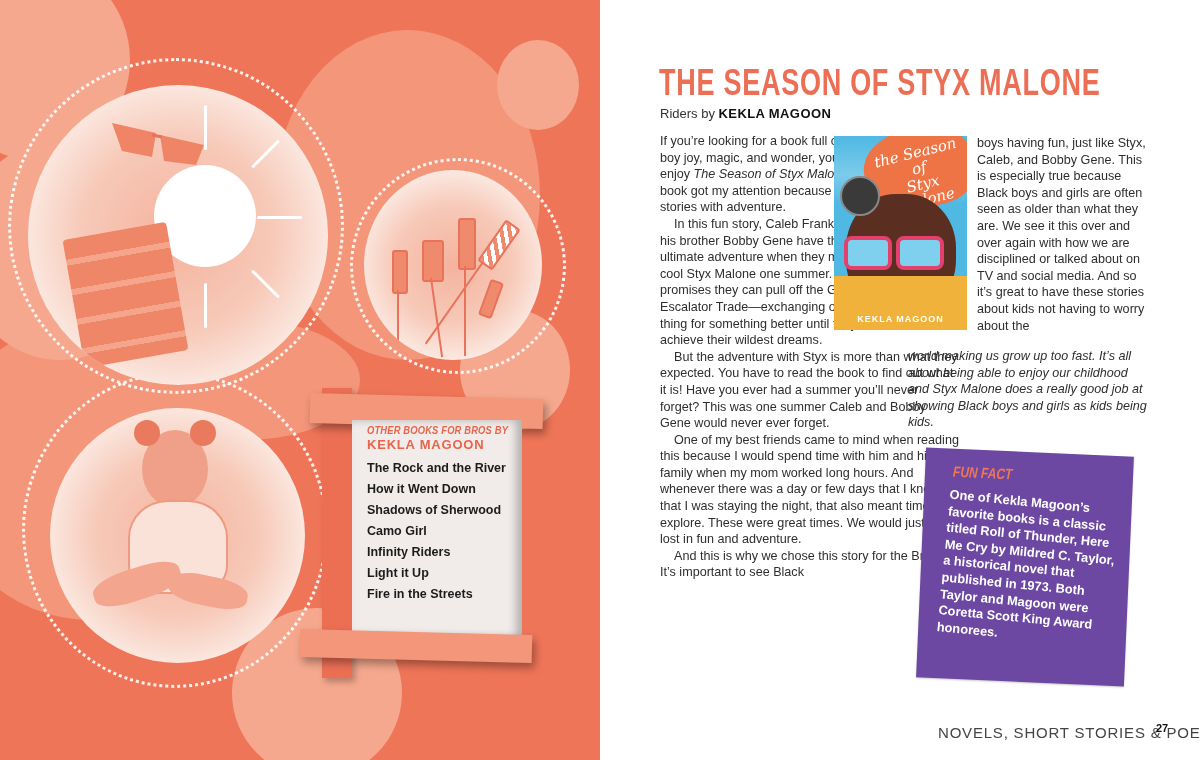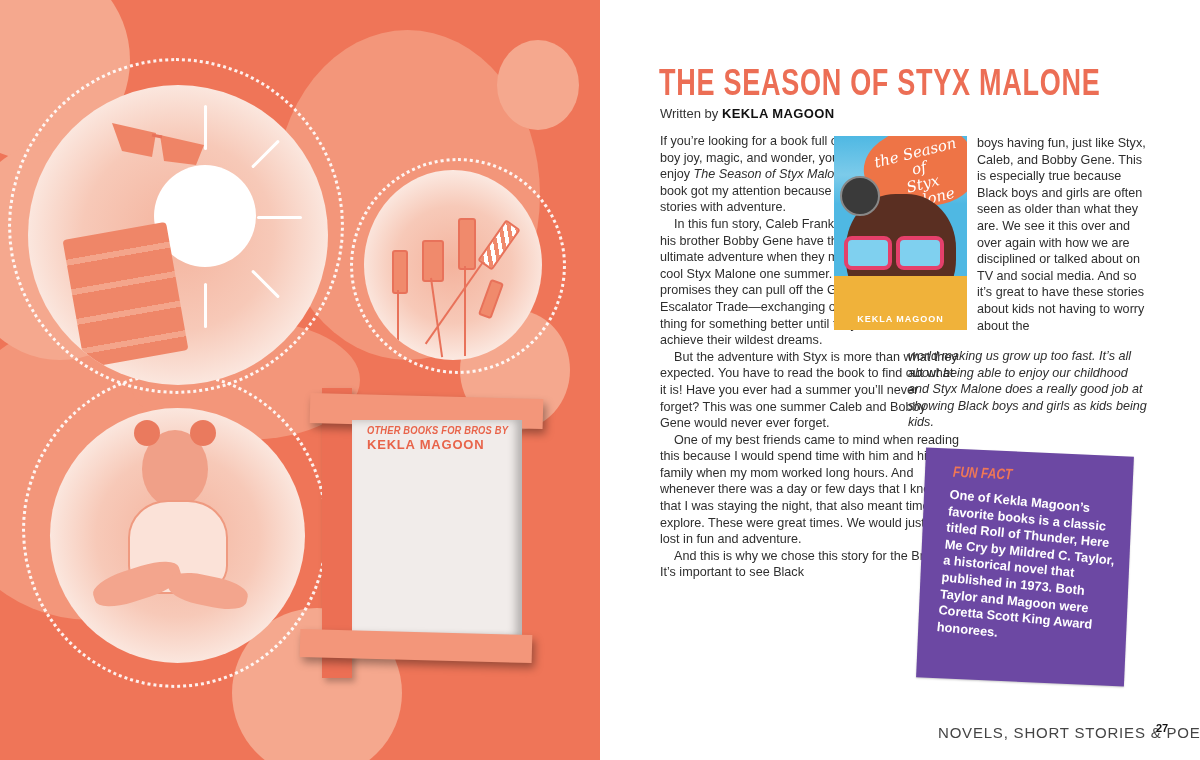--- a/index.html
+++ b/index.html
@@ -122,28 +122,37 @@
     <div class="baby-leg" style="left:118px;top:168px;width:80px;height:30px;transform:rotate(12deg);"></div>
   </div>
 
   <div class="scroll-post" style="left:322px;top:388px;width:30px;height:290px;"></div>
   <div class="scroll-bar" style="left:310px;top:396px;width:233px;height:30px;transform:rotate(1.5deg);"></div>
   <div class="scroll-paper"></div>
   <div class="scroll-bar" style="left:300px;top:632px;width:232px;height:28px;transform:rotate(1.5deg);"></div>
   <div class="scroll-content">
     <div class="other-label">OTHER BOOKS FOR BROS BY</div>
     <div class="other-author">KEKLA MAGOON</div>
+    <ul class="book-list">
+      <li>The Rock and the River</li>
+      <li>How it Went Down</li>
+      <li>Shadows of Sherwood</li>
+      <li>Camo Girl</li>
+      <li>Infinity Riders</li>
+      <li>Light it Up</li>
+      <li>Fire in the Streets</li>
+    </ul>
   </div>
 </div>
 
 <div class="right-page"></div>
 
 <div class="title">THE SEASON OF STYX MALONE</div>
 <div class="byline">
-  <span>Written by</span>
+  <span>Riders by</span>
   <b>KEKLA MAGOON</b>
 </div>
 
 <div class="body-text col-left" style="width: 300px;">
     <div style="float: right; width: 70px; height: 200px;"></div>
   <p><span>If you’re looking for a book full of Black boy joy, magic, and wonder, you will enjoy </span><em>The Season of Styx Malone</em><span>. This book got my attention because I like stories with adventure.</span></p>
   <p class="indent"><span>In this fun story, Caleb Franklin and his brother Bobby Gene have the ultimate adventure when they meet the cool Styx Malone one summer. Styx promises they can pull off the Great Escalator Trade—exchanging one small thing for something better until they achieve their wildest dreams.</span></p>
   <p class="indent">But the adventure with Styx is more than what they expected. You have to read the book to find out what it is! Have you ever had a summer you’ll never forget? This was one summer Caleb and Bobby Gene would never ever forget.</p>
   <p class="indent">One of my best friends came to mind when reading this because I would spend time with him and his family when my mom worked long hours. And whenever there was a day or few days that I knew that I was staying the night, that also meant time to explore. These were great times. We would just get lost in fun and adventure.</p>
   <p class="indent">And this is why we chose this story for the Bros. It’s important to see Black</p>

